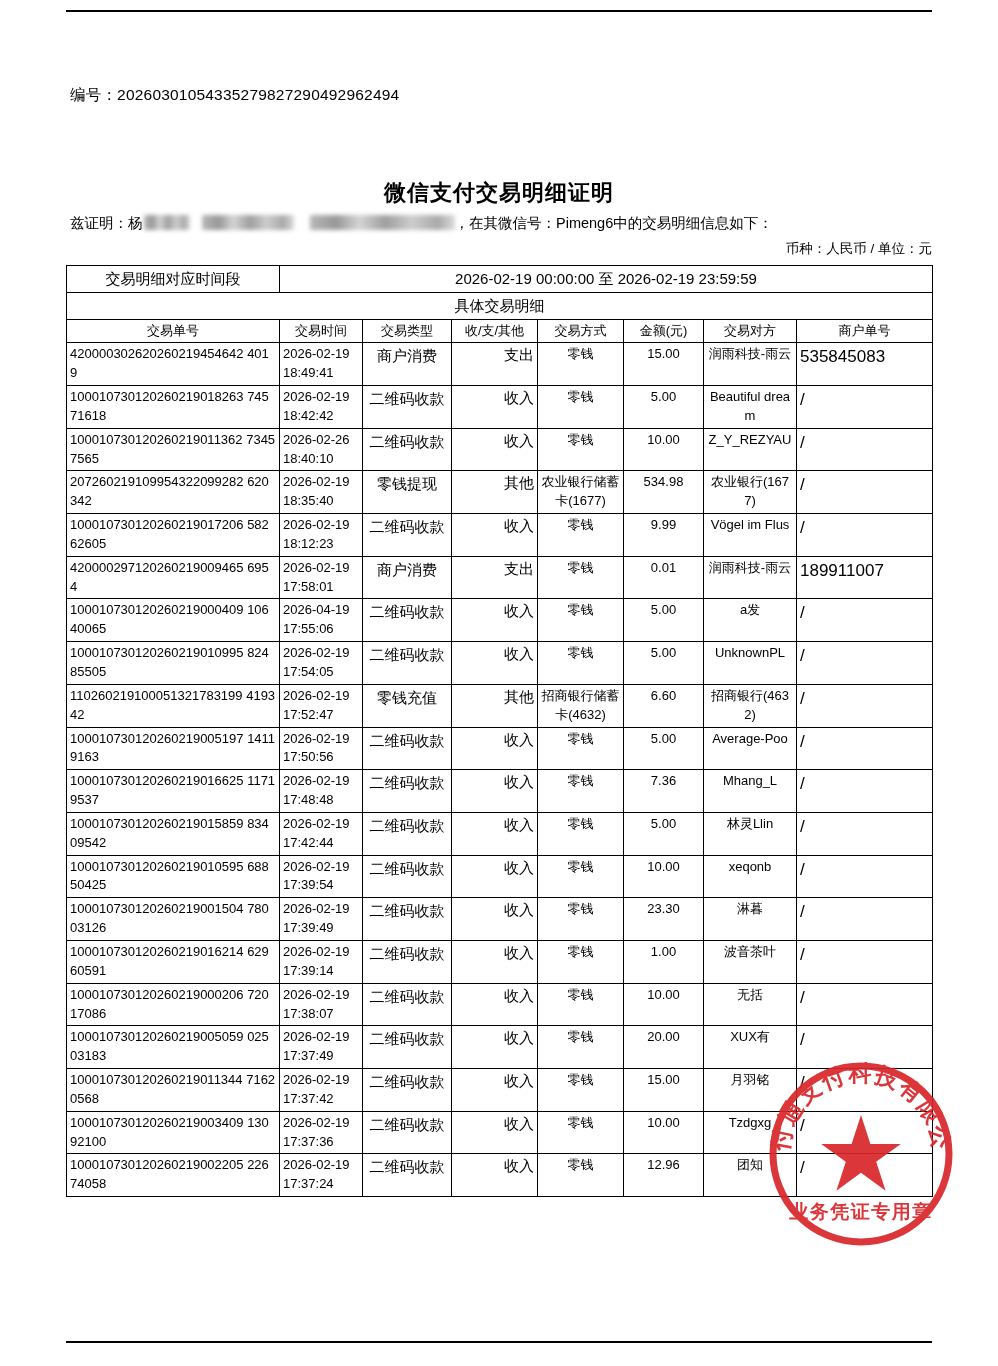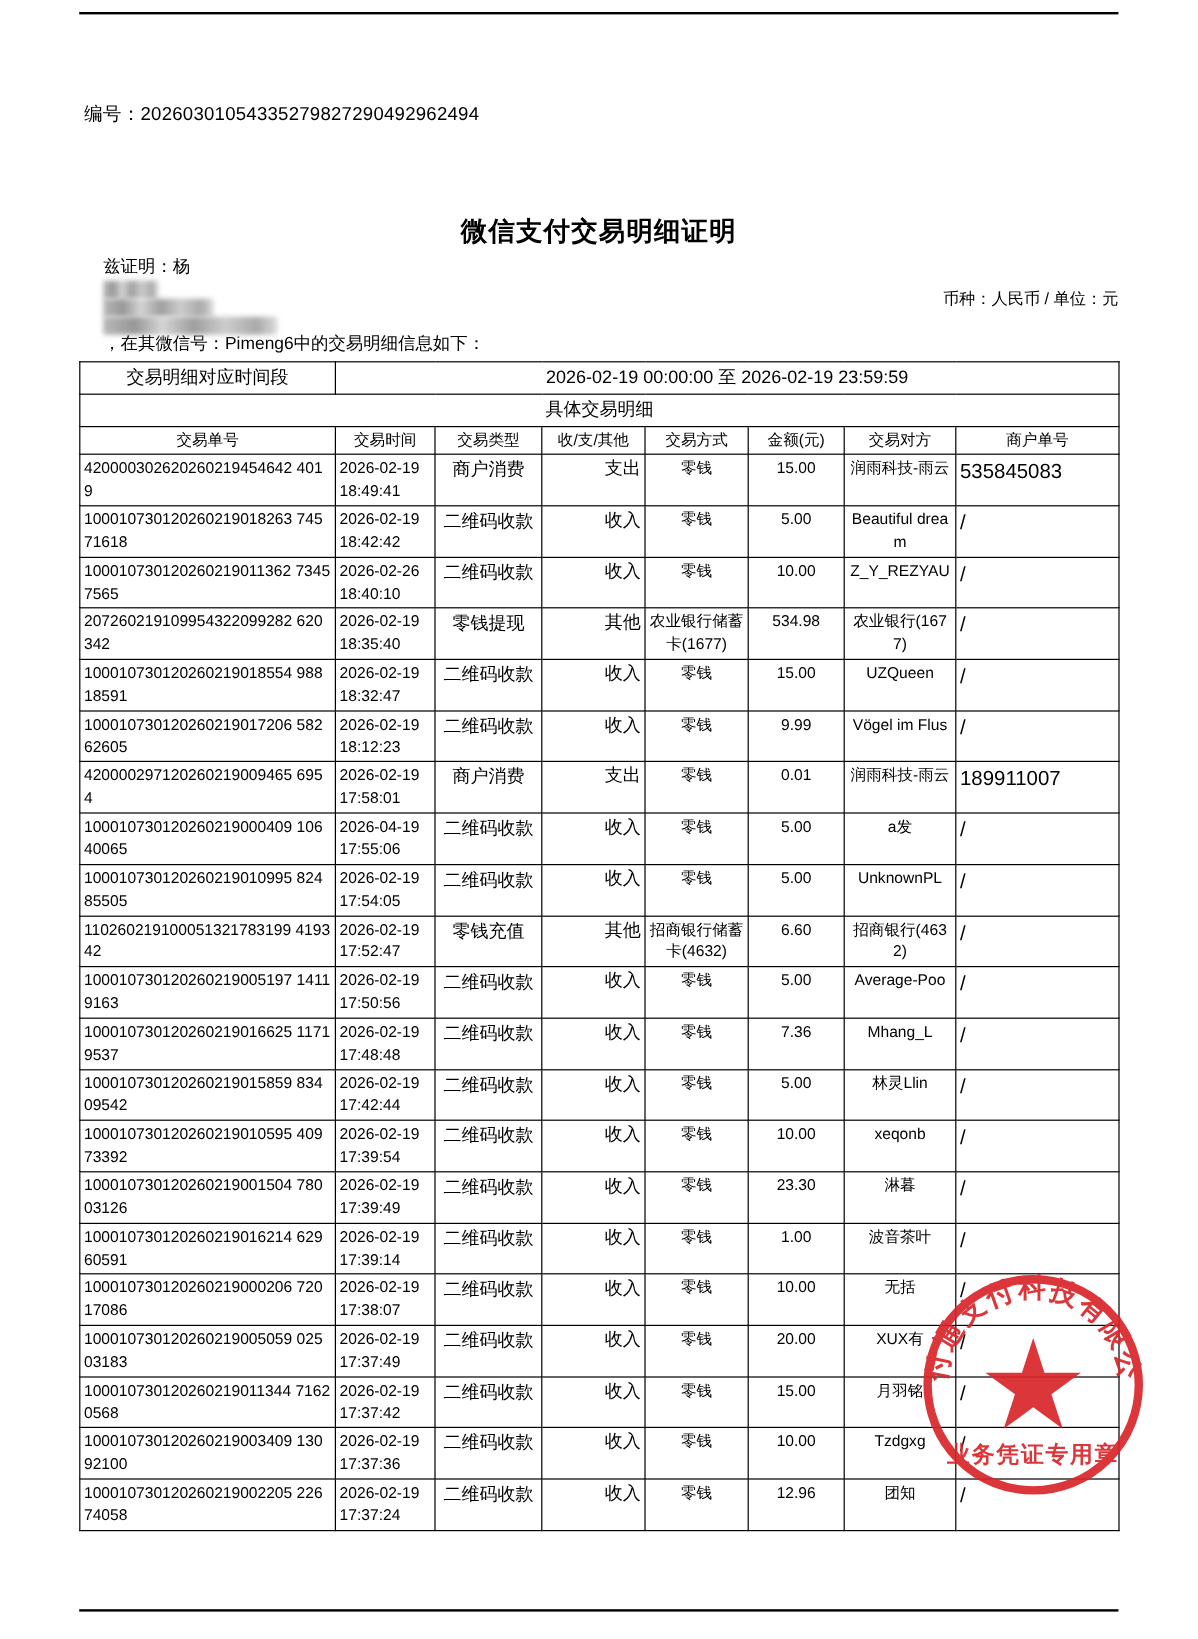--- a/index.html
+++ b/index.html
@@ -52,21 +52,20 @@
   }
 
   .certify-line {
     position: absolute;
     left: 70px;
     top: 213px;
     font-size: 14.5px;
     display: flex;
     align-items: baseline;
     white-space: nowrap;
-    flex-direction: column;
   }
   .redact {
     display: inline-block;
     height: 15px;
     margin: 0 0 0 1px;
     vertical-align: middle;
     position: relative;
     top: 2px;
     background: linear-gradient(90deg,
        rgba(180,180,180,0.95) 0%,
@@ -92,21 +91,20 @@
   }
 
   table.detail {
     position: absolute;
     left: 66px;
     top: 265px;
     width: 866px;
     border-collapse: collapse;
     table-layout: fixed;
     font-size: 13px;
-    margin-top: 36px;
   }
   table.detail td, table.detail th {
     border: 1.4px solid #000;
     padding: 2px 3px;
     vertical-align: top;
     line-height: 1.45;
     font-weight: normal;
     word-break: break-all;
     overflow-wrap: anywhere;
   }
@@ -243,30 +241,20 @@
           <td class="cell-id">207260219109954322099282 620342</td>
           <td class="cell-time">2026-02-19 18:35:40</td>
           <td class="cell-type">零钱提现</td>
           <td class="cell-dir">其他</td>
           <td class="cell-method">农业银行储蓄卡(1677)</td>
           <td class="cell-amount">534.98</td>
           <td class="cell-party">农业银行(1677)</td>
           <td class="cell-morder">/</td>
         </tr>
         <tr>
-          <td class="cell-id">100010730120260219018554 98818591</td>
-          <td class="cell-time">2026-02-19 18:32:47</td>
-          <td class="cell-type">二维码收款</td>
-          <td class="cell-dir">收入</td>
-          <td class="cell-method">零钱</td>
-          <td class="cell-amount">15.00</td>
-          <td class="cell-party">UZQueen</td>
-          <td class="cell-morder">/</td>
-        </tr>
-        <tr>
           <td class="cell-id">100010730120260219017206 58262605</td>
           <td class="cell-time">2026-02-19 18:12:23</td>
           <td class="cell-type">二维码收款</td>
           <td class="cell-dir">收入</td>
           <td class="cell-method">零钱</td>
           <td class="cell-amount">9.99</td>
           <td class="cell-party">Vögel im Flus</td>
           <td class="cell-morder">/</td>
         </tr>
         <tr>
@@ -333,21 +321,21 @@
           <td class="cell-id">100010730120260219015859 83409542</td>
           <td class="cell-time">2026-02-19 17:42:44</td>
           <td class="cell-type">二维码收款</td>
           <td class="cell-dir">收入</td>
           <td class="cell-method">零钱</td>
           <td class="cell-amount">5.00</td>
           <td class="cell-party">林灵Llin</td>
           <td class="cell-morder">/</td>
         </tr>
         <tr>
-          <td class="cell-id">100010730120260219010595 40973392</td>
+          <td class="cell-id">100010730120260219010595 68850425</td>
           <td class="cell-time">2026-02-19 17:39:54</td>
           <td class="cell-type">二维码收款</td>
           <td class="cell-dir">收入</td>
           <td class="cell-method">零钱</td>
           <td class="cell-amount">10.00</td>
           <td class="cell-party">xeqonb</td>
           <td class="cell-morder">/</td>
         </tr>
         <tr>
           <td class="cell-id">100010730120260219001504 78003126</td>

